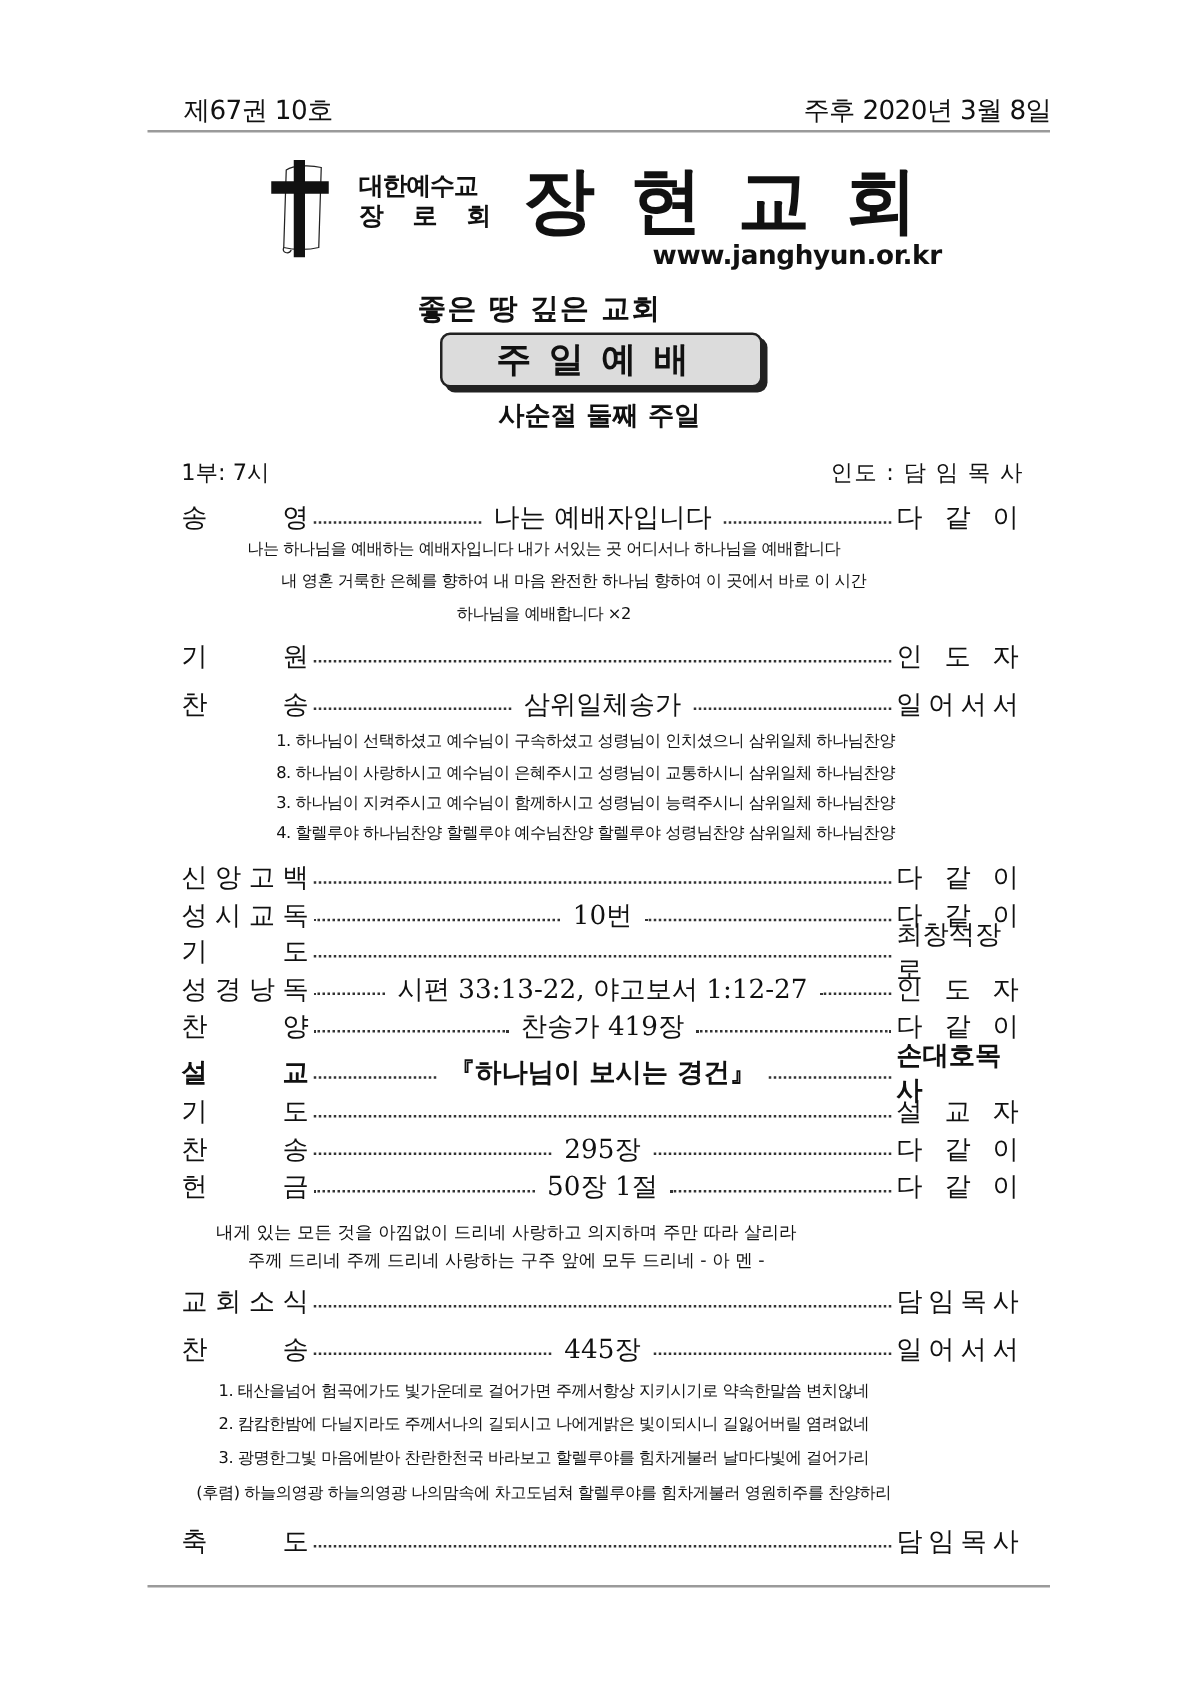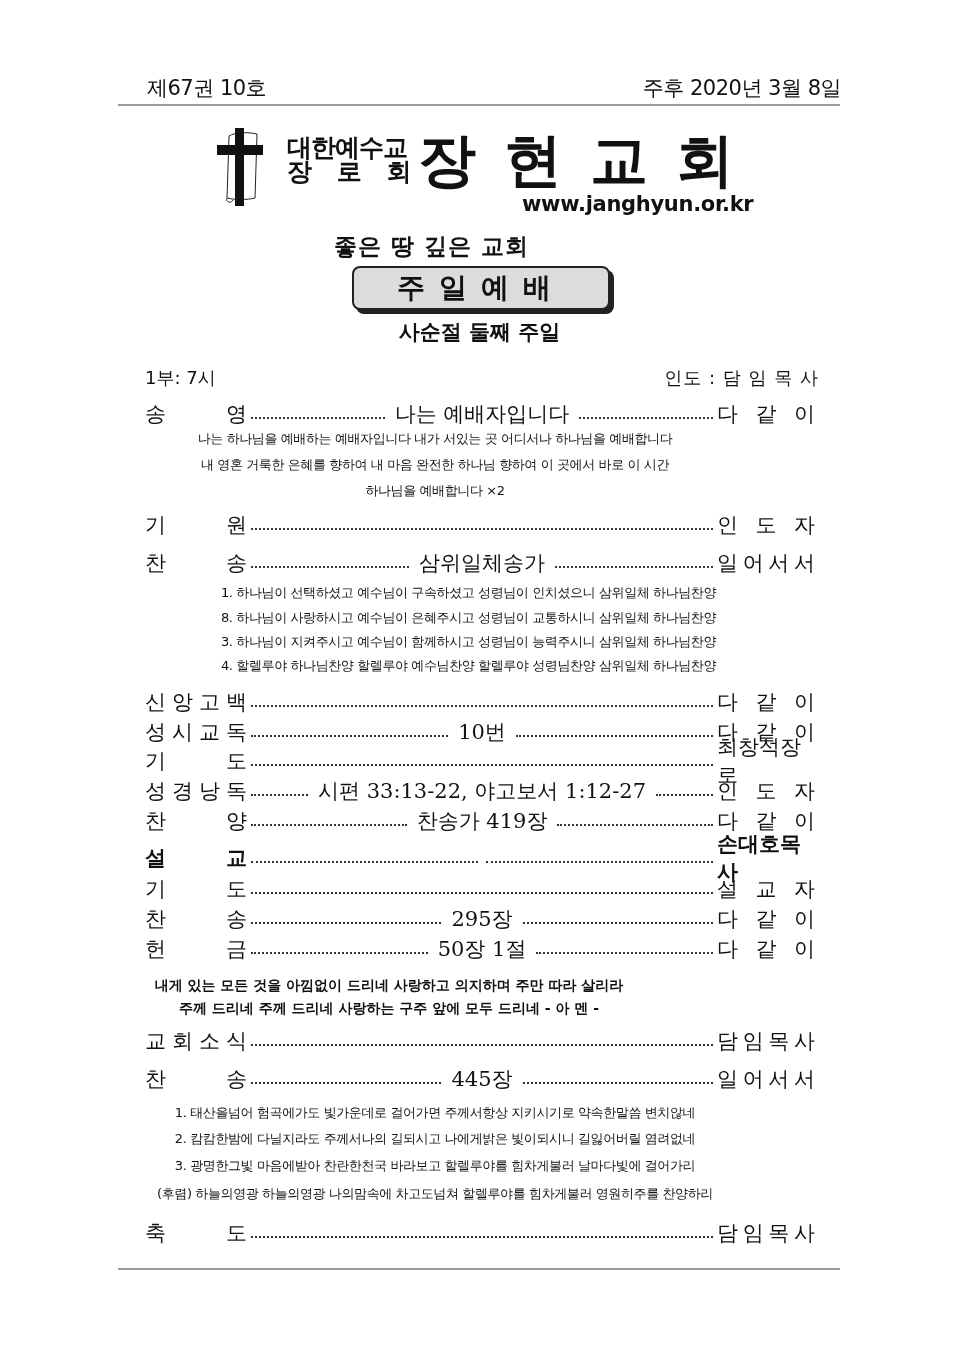--- a/index.html
+++ b/index.html
@@ -3,39 +3,39 @@
 <meta charset="utf-8">
 <style>
   html, body { margin: 0; padding: 0; background: #ffffff; }
   body { width: 959px; height: 1361px; position: relative; font-family: "DejaVu Sans", sans-serif; color: #111; overflow: hidden; }
   .abs { position: absolute; }
   .hdr { top: 74px; font-size: 21px; font-family: "DejaVu Sans", sans-serif; letter-spacing: -0.5px; }
   .hdr-left { left: 119px; margin-left: 28px; }
   .hdr-right { right: 118px; }
   .rule { left: 118px; width: 722px; height: 2px; background: #9a9a9a; }
   .logo { left: 215px; top: 128px; width: 50px; height: 78px; }
-  .denom { left: 287px; top: 136px; font-family: "DejaVu Serif", serif; font-weight: bold; font-size: 25px; line-height: 24px; letter-spacing: -1px; }
+  .denom { left: 287px; top: 136px; font-family: "DejaVu Serif", serif; font-weight: bold; font-size: 20px; line-height: 24px; letter-spacing: -1px; }
   .denom div { white-space: nowrap; }
   .church { left: 418px; top: 120px; font-family: "DejaVu Serif", serif; font-weight: bold; font-size: 58px; letter-spacing: 28px; line-height: 80px; }
   .url { left: 522px; top: 192px; font-size: 21px; font-weight: bold; letter-spacing: -0.3px; }
   .motto { left: 0; width: 863px; text-align: center; top: 231px; font-size: 23px; font-weight: bold; letter-spacing: 1px; }
   .titlebox { left: 352px; top: 266px; width: 254px; height: 40px; background: #dcdcdc; border: 2px solid #222; border-radius: 8px; box-shadow: 4px 4px 0 #222; text-align: center; font-weight: bold; font-size: 28px; line-height: 40px; letter-spacing: 14px; }
   .subtitle { left: 0; width: 959px; text-align: center; top: 318px; font-size: 21px; font-weight: bold; }
   .svc-left { left: 145px; top: 366px; font-size: 18px; }
   .svc-right { right: 140px; top: 366px; font-size: 18px; letter-spacing: 1px; margin-left: 23px; }
   .row { left: 145px; width: 670px; height: 32px; display: flex; align-items: center; font-family: "DejaVu Serif", serif; font-size: 21px; }
   .row .lbl { width: 102px; display: flex; justify-content: space-between; flex-shrink: 0; }
   .row .lbl span { display: inline-block; }
   .row .dots { flex: 1; height: 0; border-bottom: 2px dotted #333; margin: 0 4px; position: relative; top: 4px; }
   .row .mid { white-space: nowrap; padding: 0 6px; }
   .row .who { width: 98px; display: flex; justify-content: space-between; flex-shrink: 0; }
   .row.bold { font-family: "DejaVu Sans", sans-serif; font-weight: bold; }
   .lyric { left: 0; width: 870px; text-align: center; font-size: 13px; letter-spacing: -0.4px; }
   .lyric-left { left: 221px; font-size: 13px; letter-spacing: -0.4px; }
-  .lyric2 { left: 0; width: 778px; text-align: center; font-size: 14px; font-weight: bold; }
+  .lyric2 { left: 16px; width: 778px; text-align: center; font-size: 14px; }
 </style>
 </head>
 <body>
 
 <div class="abs hdr hdr-left">제67권 10호</div>
 <div class="abs hdr hdr-right">주후 2020년 3월 8일</div>
 <div class="abs rule" style="top:104px"></div>
 
 <svg class="abs logo" viewBox="0 0 50 78">
   <path d="M14 8 C 20 4, 34 4, 42 6 L 40 70 C 32 72, 20 72, 12 70 Z" fill="none" stroke="#222" stroke-width="1"></path>
@@ -66,21 +66,21 @@
       <div class="dots"></div>
       <div class="mid">나는 예배자입니다</div>
       <div class="dots"></div>
       <div class="who">
         <span>다</span>
         <span>같</span>
         <span>이</span>
       </div>
     </div>
     <div class="abs lyric" style="top: 430px;">나는 하나님을 예배하는 예배자입니다 내가 서있는 곳 어디서나 하나님을 예배합니다</div>
-    <div class="abs lyric" style="top: 456px;">내 영혼 거룩한 은혜를 향하여 내 마음 완전한 하나님 향하여 이 곳에서 바로 이 시간</div>
+    <div class="abs lyric" style="top: 456px; padding-left: 24px;">내 영혼 거룩한 은혜를 향하여 내 마음 완전한 하나님 향하여 이 곳에서 바로 이 시간</div>
     <div class="abs lyric" style="top: 482px;">하나님을 예배합니다 ×2</div>
     <div class="abs row" style="top: 509px;">
       <div class="lbl">
         <span>기</span>
         <span>원</span>
       </div>
       <div class="dots"></div>
       <div class="who">
         <span>인</span>
         <span>도</span>
@@ -175,20 +175,21 @@
         <span>같</span>
         <span>이</span>
       </div>
     </div>
     <div class="abs row bold" style="top: 842px;">
       <div class="lbl">
         <span>설</span>
         <span>교</span>
       </div>
       <div class="dots"></div>
+      <div class="mid">『하나님이 보시는 경건』</div>
       <div class="dots"></div>
       <div class="who" style="justify-content: flex-end;">
         <span>손대호목사</span>
       </div>
     </div>
     <div class="abs row" style="top: 873px;">
       <div class="lbl">
         <span>기</span>
         <span>도</span>
       </div>

